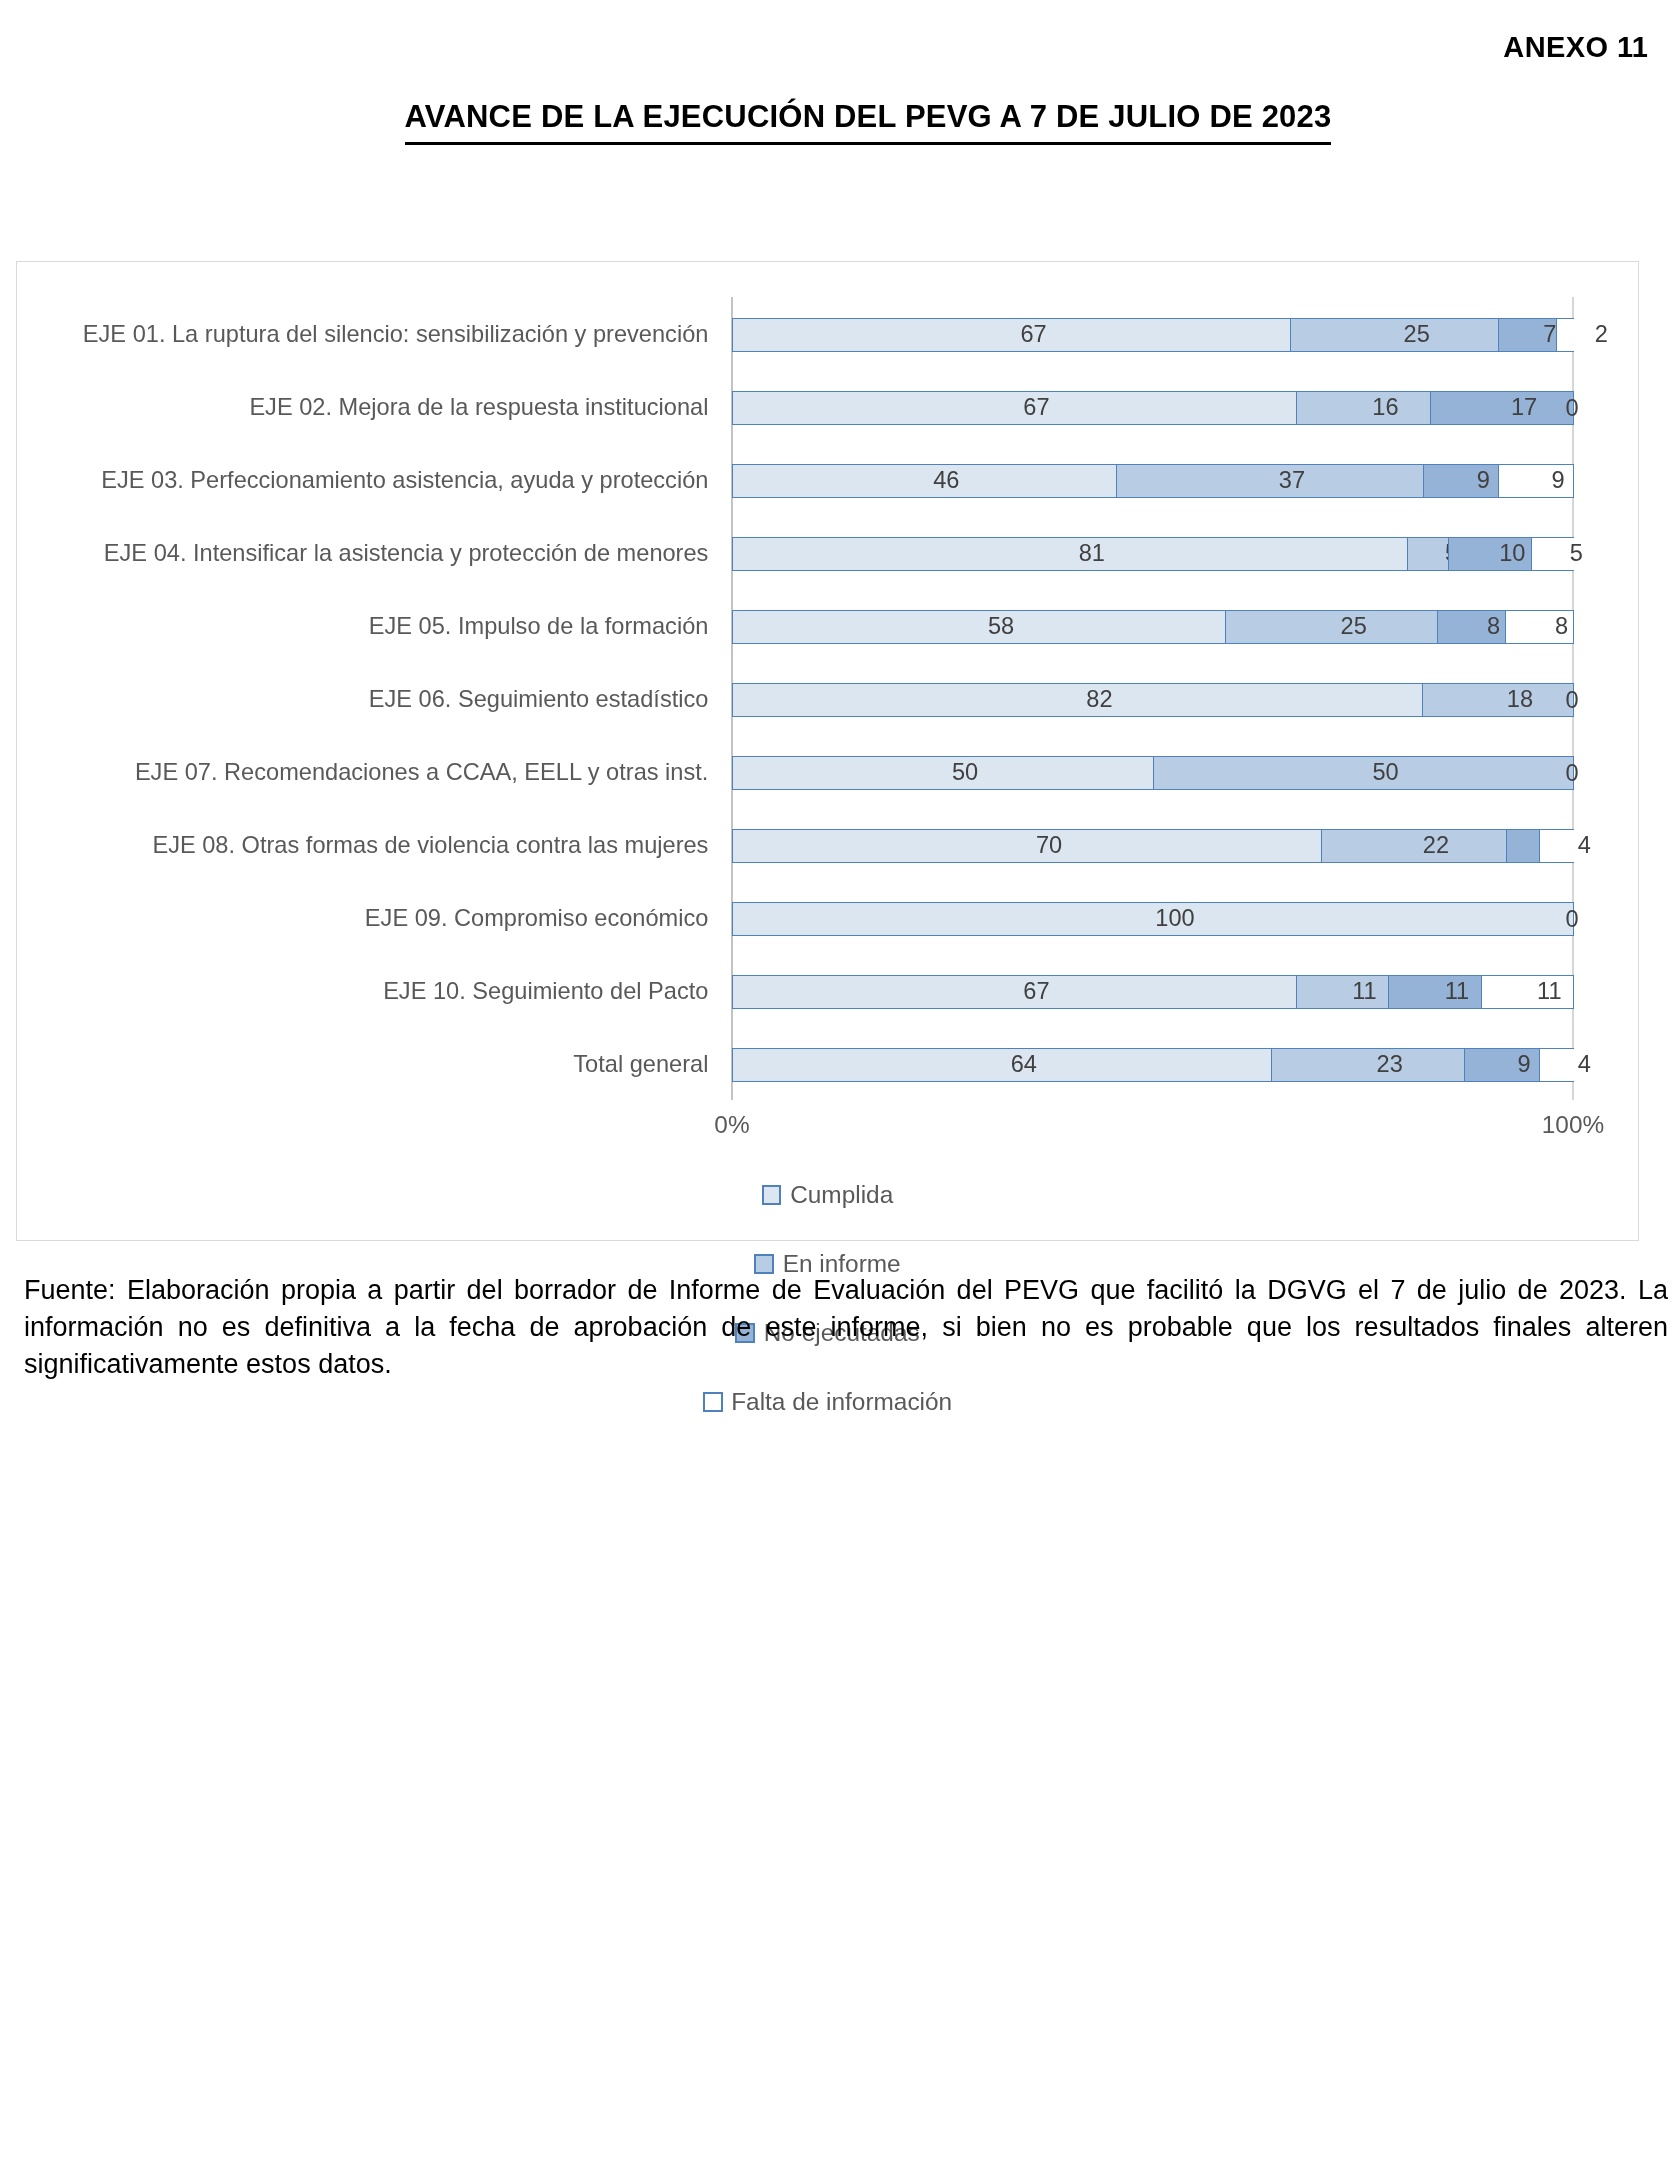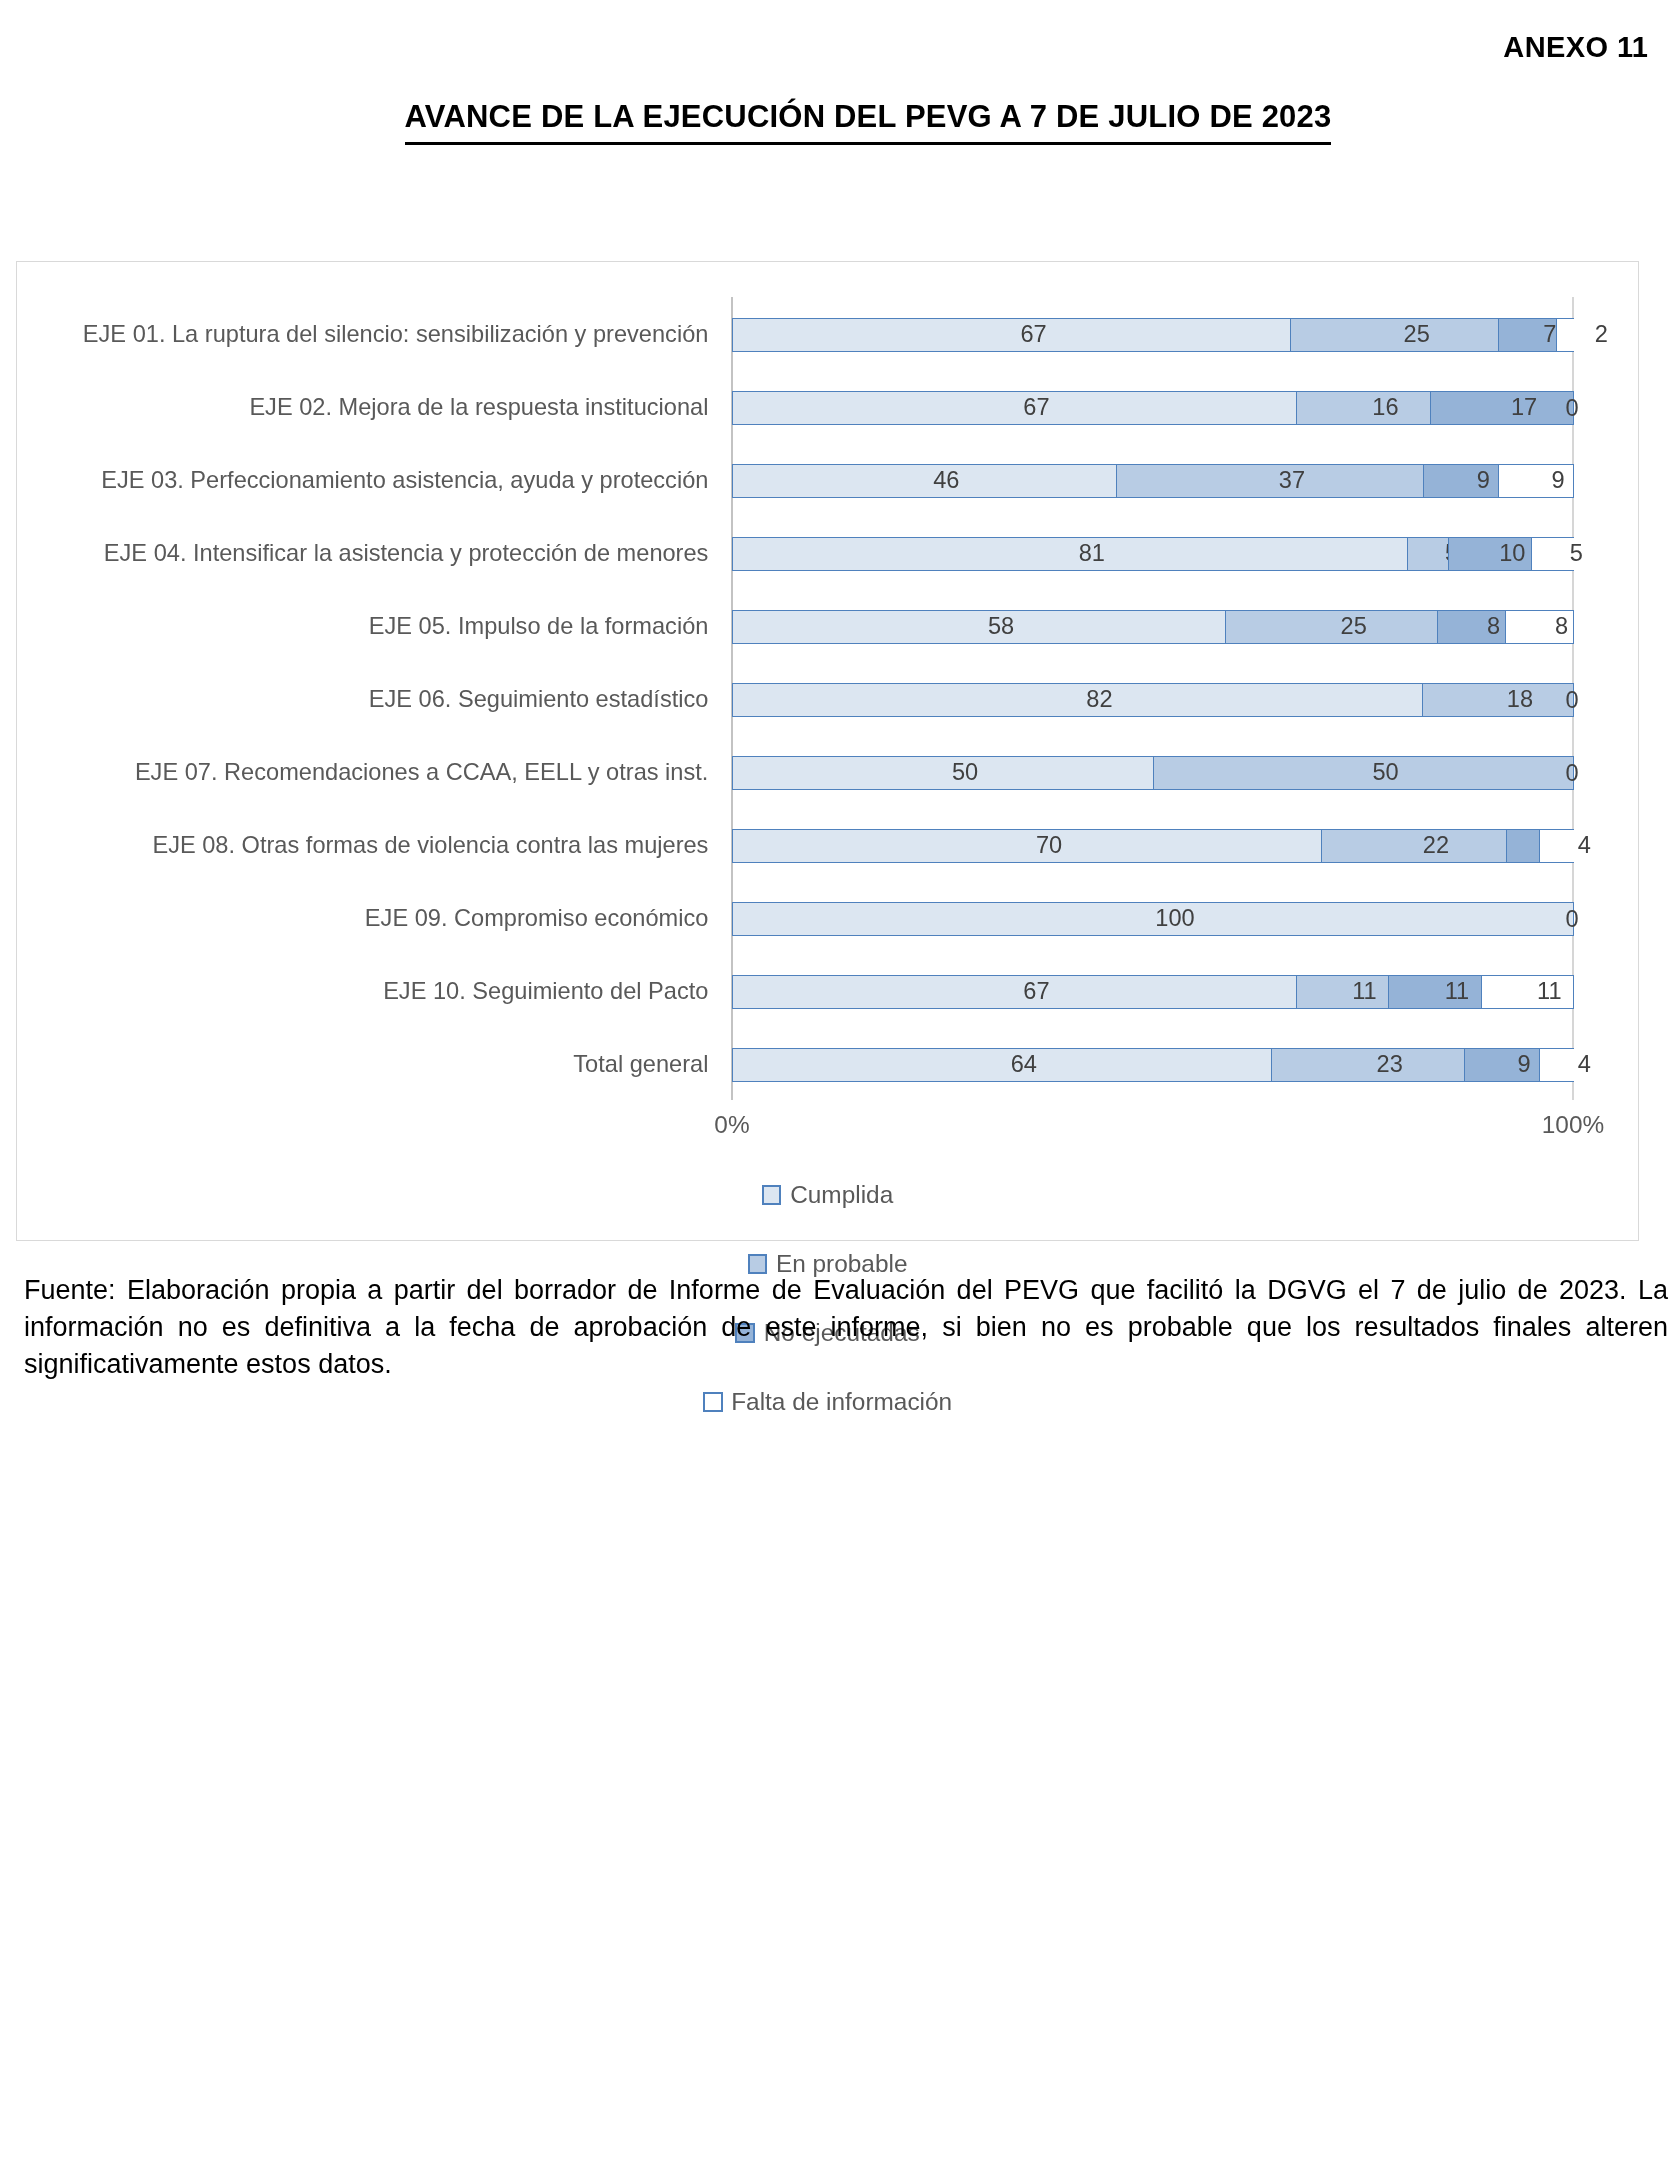--- a/index.html
+++ b/index.html
@@ -245,21 +245,21 @@
     <div class="tick tick-0">0%</div>
     <div class="tick tick-100">100%</div>
 
     <div class="legend" id="legend">
         <div class="legend-item">
           <div class="swatch" style="background: rgb(220, 230, 241);"></div>
           <span class="legend-label">Cumplida</span>
         </div>
         <div class="legend-item">
           <div class="swatch" style="background: rgb(184, 204, 228);"></div>
-          <span class="legend-label">En probable</span>
+          <span class="legend-label">En informe</span>
         </div>
         <div class="legend-item">
           <div class="swatch" style="background: rgb(149, 179, 215);"></div>
           <span class="legend-label">No ejecutadas</span>
         </div>
         <div class="legend-item">
           <div class="swatch" style="background: rgb(255, 255, 255);"></div>
           <span class="legend-label">Falta de información</span>
         </div>
       </div>

